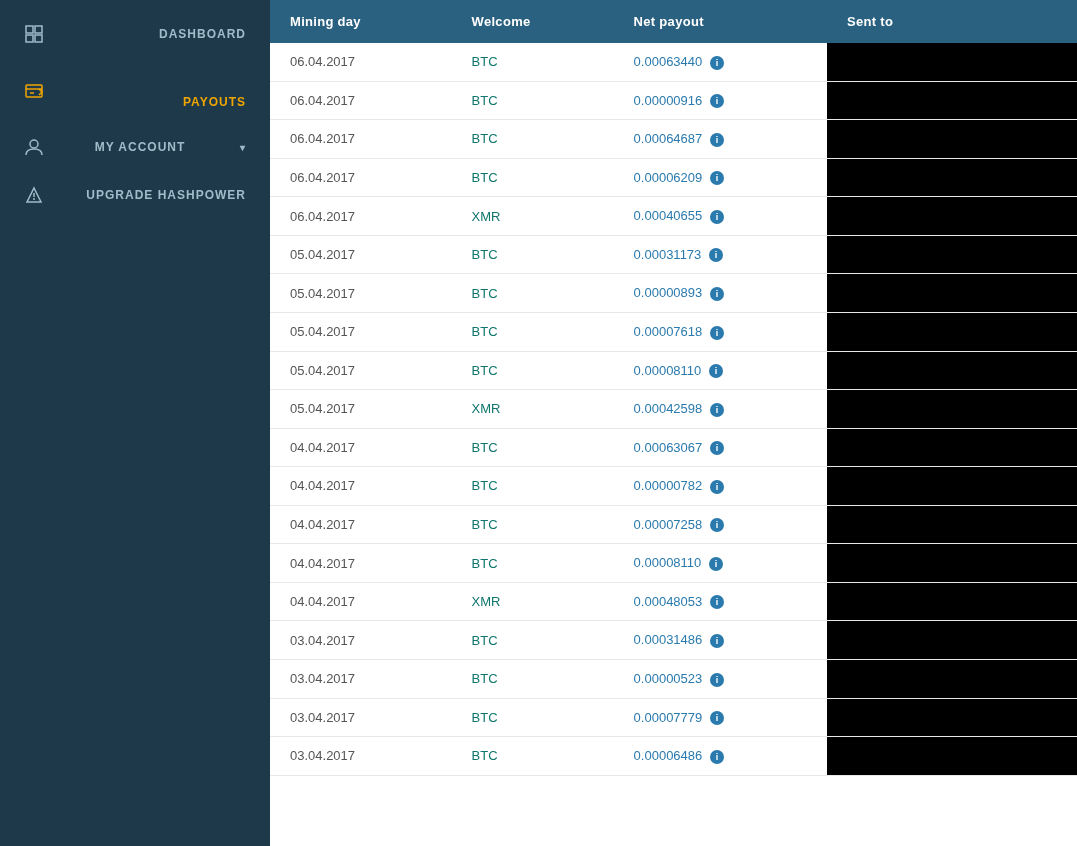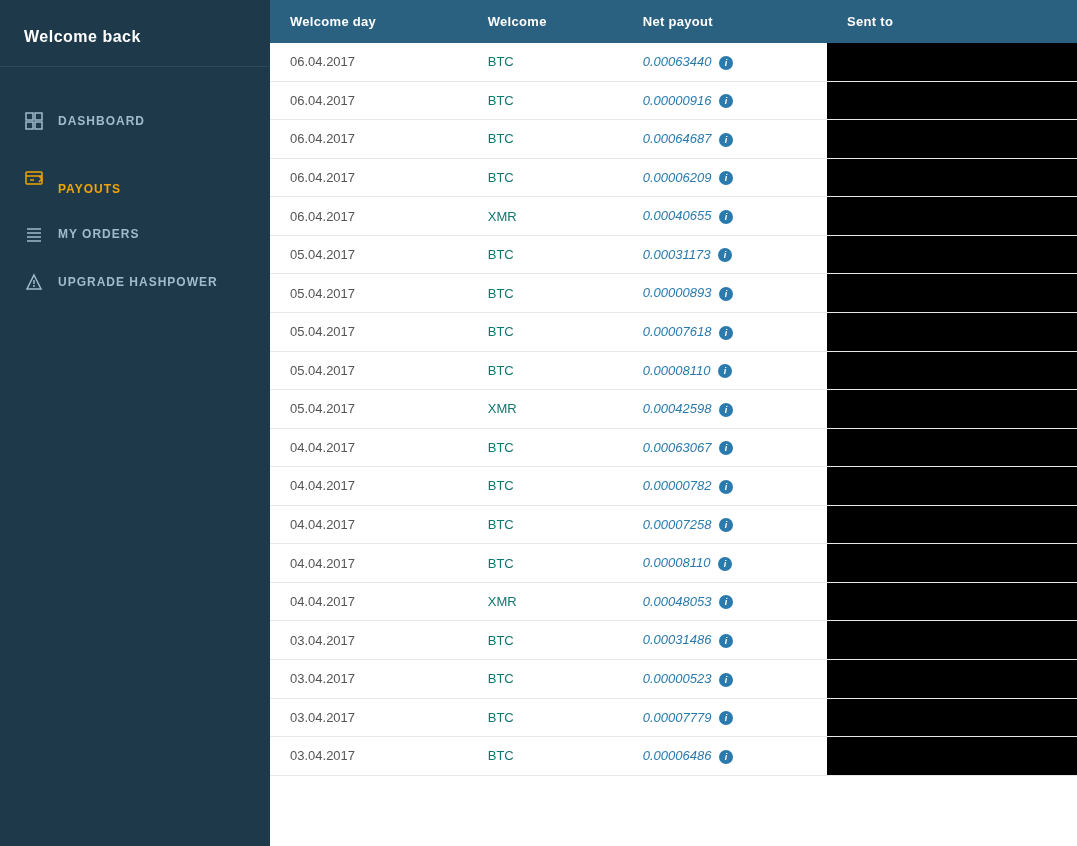--- a/index.html
+++ b/index.html
@@ -47,20 +47,21 @@
       align-items: center;
       gap: 14px;
       padding: 14px 24px;
       cursor: pointer;
       color: #a0bccb;
       font-size: 12px;
       font-weight: bold;
       letter-spacing: 1px;
       text-transform: uppercase;
       transition: background 0.2s;
+      justify-content: space-between;
     }
 
     .nav-item.active {
       color: #f0a500;
     }
 
     .nav-item .icon {
       width: 20px;
       height: 20px;
       display: flex;
@@ -122,21 +123,20 @@
       font-size: 13px;
       color: #555;
     }
 
     .payout-table tbody td.currency {
       color: #0f766e;
     }
 
     .payout-table tbody td.net-payout {
       color: #2a7aad;
-      font-style: italic;
     }
 
     .info-icon {
       display: inline-flex;
       align-items: center;
       justify-content: center;
       width: 14px;
       height: 14px;
       background: #2a7aad;
       color: white;
@@ -156,23 +156,20 @@
 
     .dropdown-arrow {
       font-size: 10px;
       margin-left: 4px;
     }
   </style>
 </head>
 <body>
 
 <aside class="sidebar">
-  <div class="sidebar-header">
-    <span class="sidebar-welcome">Welcome back</span>
-  </div>
 
   <nav class="sidebar-nav">
 
     <div class="nav-item">
       <span class="icon">
         <svg width="18" height="18" viewBox="0 0 18 18" fill="none">
           <rect x="1" y="1" width="7" height="7" stroke="#a0bccb" stroke-width="1.5"></rect>
           <rect x="10" y="1" width="7" height="7" stroke="#a0bccb" stroke-width="1.5"></rect>
           <rect x="1" y="10" width="7" height="7" stroke="#a0bccb" stroke-width="1.5"></rect>
           <rect x="10" y="10" width="7" height="7" stroke="#a0bccb" stroke-width="1.5"></rect>
@@ -188,53 +185,52 @@
           <rect x="1" y="3" width="16" height="12" rx="1" stroke="#f0a500" stroke-width="1.5"></rect>
           <line x1="1" y1="7" x2="17" y2="7" stroke="#f0a500" stroke-width="1.5"></line>
           <line x1="5" y1="11" x2="9" y2="11" stroke="#f0a500" stroke-width="1.5"></line>
           <path d="M14 13 L17 10 L14 7" stroke="#f0a500" stroke-width="1.5"></path>
         </svg>
       </span>
       <span style="color: #f0a500; margin-top: 23px;">PAYOUTS</span>
     </div>
 
 
-
     <div class="nav-item">
       <span class="icon">
         <svg width="18" height="18" viewBox="0 0 18 18" fill="none">
-          <line x1="2" y1="4" x2="16" y2="4" stroke="#a0bccb" stroke-width="1.5"></line>
-          <line x1="2" y1="8" x2="16" y2="8" stroke="#a0bccb" stroke-width="1.5"></line>
-          <line x1="2" y1="12" x2="16" y2="12" stroke="#a0bccb" stroke-width="1.5"></line>
-          <line x1="2" y1="16" x2="16" y2="16" stroke="#a0bccb" stroke-width="1.5"></line>
+          <circle cx="9" cy="6" r="4" stroke="#a0bccb" stroke-width="1.5"></circle>
+          <path d="M1 17 C1 13 4 11 9 11 C14 11 17 13 17 17" stroke="#a0bccb" stroke-width="1.5"></path>
         </svg>
       </span>
-      <span>MY ORDERS</span>
+      <span>MY ACCOUNT</span>
+      <span class="dropdown-arrow" style="color: #a0bccb; margin-left: 4px;">▾</span>
     </div>
+
 
     <div class="nav-item">
       <span class="icon">
         <svg width="18" height="18" viewBox="0 0 18 18" fill="none">
           <polygon points="9,2 16,16 2,16" stroke="#a0bccb" stroke-width="1.5" fill="none"></polygon>
           <line x1="9" y1="7" x2="9" y2="11" stroke="#a0bccb" stroke-width="1.5"></line>
           <circle cx="9" cy="13" r="1" fill="#a0bccb"></circle>
         </svg>
       </span>
       <span>UPGRADE HASHPOWER</span>
     </div>
 
   </nav>
 </aside>
 
 <main class="main">
   <div class="table-container">
     <table class="payout-table">
       <thead>
         <tr>
-          <th>Welcome day</th>
+          <th>Mining day</th>
           <th>Welcome</th>
           <th>Net payout</th>
           <th style="width:250px;">Sent to</th>
         </tr>
       </thead>
       <tbody id="table-body">
       <tr>
             <td>06.04.2017</td>
             <td class="currency">BTC</td>
             <td class="net-payout">0.00063440 <span class="info-icon">i</span></td>

